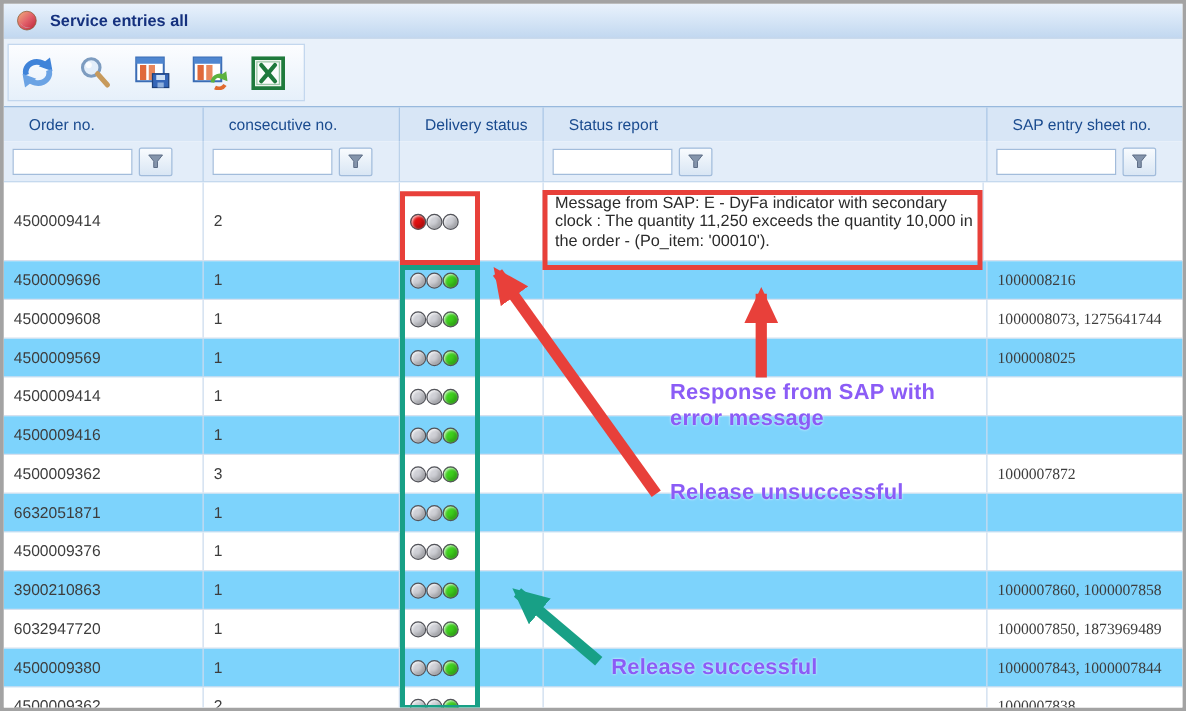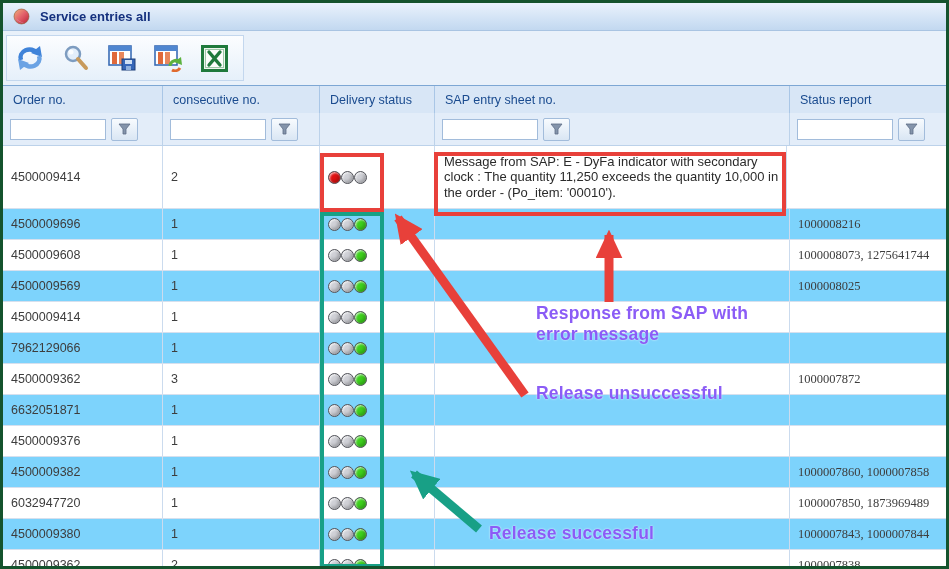--- a/index.html
+++ b/index.html
@@ -1,21 +1,21 @@
 <!DOCTYPE html>
 <html><head>
 <meta charset="utf-8">
 <style>
   * { margin:0; padding:0; box-sizing:border-box; }
   html,body { background:#fff; }
   body { font-family:"Liberation Sans", sans-serif; }
 
   .window{
     position:relative; width:949px; height:569px;
-    border:3px solid #14532d; background:#fff; overflow:hidden;
+    border:3px solid #a3a3a3; background:#fff; overflow:hidden;
   }
 
   
   .titlebar{
     height:28px; display:flex; align-items:center; gap:10px;
     padding-left:10px;
     background:linear-gradient(#e9f2fc, #c2d8f0);
     border-bottom:1px solid #a9c4e2;
   }
   .titlebar .title{
@@ -40,21 +40,21 @@
 
   
   .grid{ width:100%; --cols:160px 157px 115px 355px 1fr; }
   .gridrow{ display:grid; grid-template-columns:var(--cols); }
 
   .headrow{
     height:27px; background:linear-gradient(#dcc 0%, #dce9f7 0%, #cfe1f4 100%);
     background:#d8e6f6;
   }
   .headcell{
-    display:flex; align-items:center; padding-left:10px;
+    display:flex; align-items:center; padding-left:20px;
     font-size:12.5px; color:#1a4b8f;
     border-right:1px solid #a9c6e6; cursor:pointer;
   }
   .headcell:last-child{ border-right:none; }
 
   .filterrow{ height:33px; background:#e3edf9; border-bottom:1px solid #bcd2ea; }
   .filtercell{
     display:flex; align-items:center; gap:5px; padding-left:7px;
     border-right:1px solid #bcd2ea;
   }
@@ -191,22 +191,22 @@
       </div>
 
     </div>
   </div>
 
   <div class="grid">
     <div class="gridrow headrow">
       <div class="headcell">Order no.</div>
       <div class="headcell">consecutive no.</div>
       <div class="headcell">Delivery status</div>
+      <div class="headcell">Status report</div>
       <div class="headcell">SAP entry sheet no.</div>
-      <div class="headcell">Status report</div>
     </div>
 
     <div class="gridrow filterrow">
       <div class="filtercell">
         <input class="filterinput" value="" style="">
         <span class="filterbtn">
           <svg width="13" height="12" viewBox="0 0 13 12">
             <polygon points="1,1 12,1 8,6 8,11 5,11 5,6" fill="#8494ab" stroke="#5d6d86" stroke-width="0.8"></polygon>
           </svg>
         </span>
@@ -298,21 +298,21 @@
             <span class="traffic">
               <span class="light" style="background: rgb(207, 208, 214);"></span>
               <span class="light" style="background: rgb(207, 208, 214);"></span>
               <span class="light" style="background: rgb(61, 208, 28);"></span>
             </span>
           </div>
           <div class="cell report"></div>
           <div class="cell"></div>
         </div>
         <div class="row alt">
-          <div class="cell">7962129066</div>
+          <div class="cell">4500009416</div>
           <div class="cell">1</div>
           <div class="cell">
             <span class="traffic">
               <span class="light" style="background: rgb(207, 208, 214);"></span>
               <span class="light" style="background: rgb(207, 208, 214);"></span>
               <span class="light" style="background: rgb(61, 208, 28);"></span>
             </span>
           </div>
           <div class="cell report"></div>
           <div class="cell"></div>
@@ -350,21 +350,21 @@
             <span class="traffic">
               <span class="light" style="background: rgb(207, 208, 214);"></span>
               <span class="light" style="background: rgb(207, 208, 214);"></span>
               <span class="light" style="background: rgb(61, 208, 28);"></span>
             </span>
           </div>
           <div class="cell report"></div>
           <div class="cell"></div>
         </div>
         <div class="row alt">
-          <div class="cell">4500009382</div>
+          <div class="cell">3900210863</div>
           <div class="cell">1</div>
           <div class="cell">
             <span class="traffic">
               <span class="light" style="background: rgb(207, 208, 214);"></span>
               <span class="light" style="background: rgb(207, 208, 214);"></span>
               <span class="light" style="background: rgb(61, 208, 28);"></span>
             </span>
           </div>
           <div class="cell report"></div>
           <div class="cell">1000007860, 1000007858</div>

